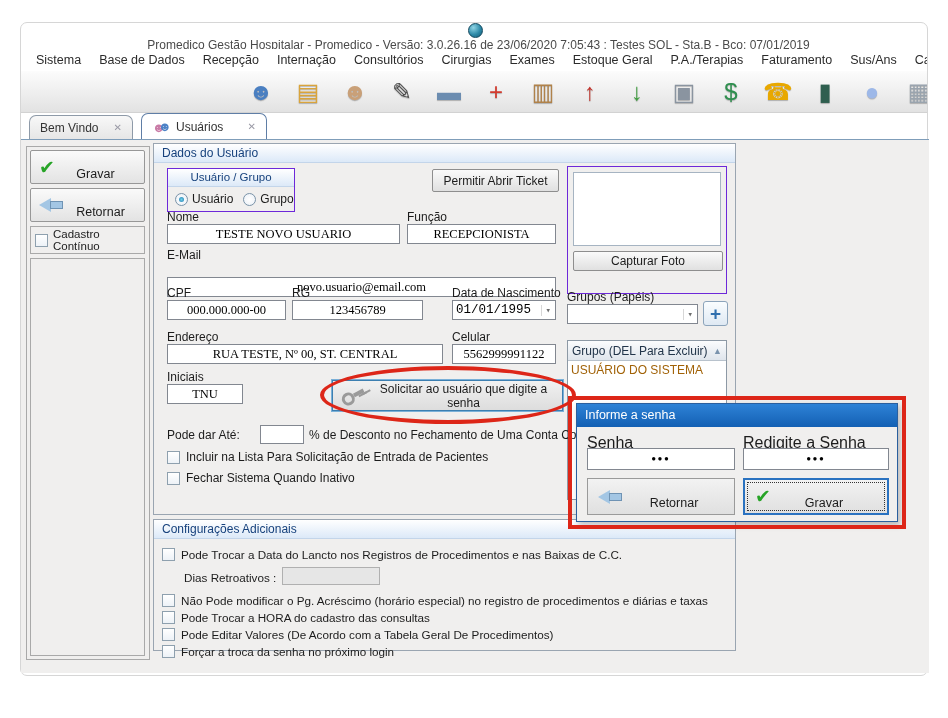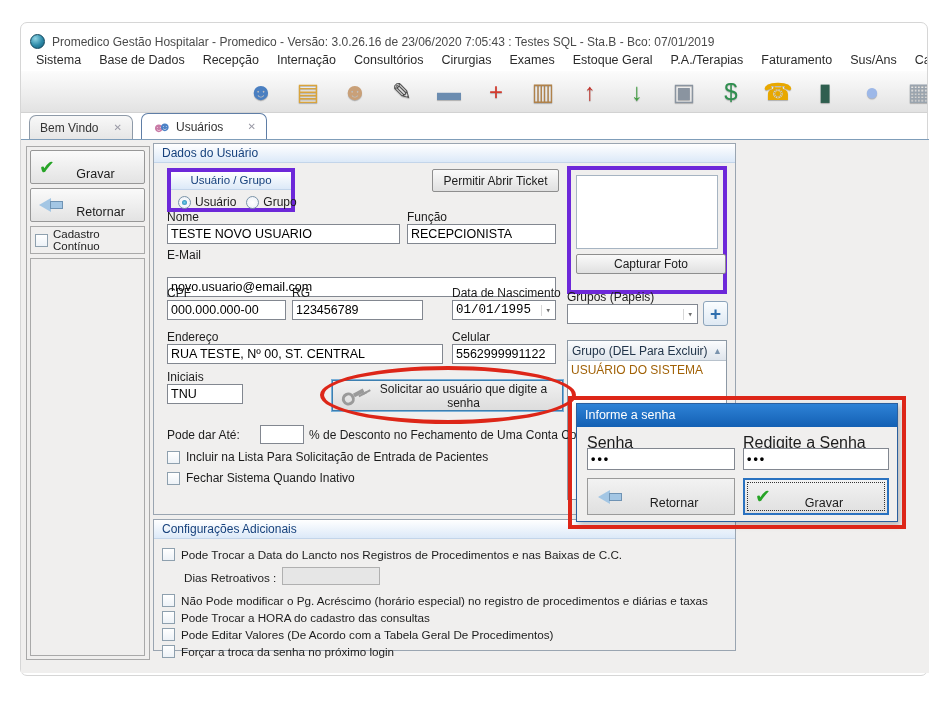--- a/index.html
+++ b/index.html
@@ -6,21 +6,21 @@
   html,body { width:948px; height:718px; background:#ffffff; font-family:"Liberation Sans","DejaVu Sans",sans-serif; overflow:hidden; }
   .stage { position:relative; width:948px; height:718px; }
 
   
   .frame { position:absolute; left:20px; top:22px; width:908px; height:654px;
            background:#ffffff; border:1px solid #d6d6d6; border-radius:7px; }
   .frame::after { content:''; position:absolute; left:4%; right:4%; bottom:-16px; height:22px;
            border-radius:50%; box-shadow:0 14px 13px rgba(0,0,0,.48); z-index:-1; }
 
   
-  .titlebar { position:absolute; left:0; top:0; width:100%; height:26px; display:flex; align-items:flex-end; padding-left:9px; }
+  .titlebar { position:absolute; left:0; top:0; width:100%; height:26px; display:flex; align-items:center; padding-left:9px;flex-direction:column; }
   .app-icon { width:15px; height:15px; border-radius:50%;
               background:radial-gradient(circle at 34% 28%, #8fd4e4 0%, #2e8aa8 55%, #145b77 100%);
               border:1px solid #11475d; margin-right:7px; flex:none; }
   .title-text { font-size:12px; color:#4a4a4a; white-space:nowrap; overflow:hidden; }
 
   
   .menubar { position:absolute; left:0; top:26px; width:100%; height:22px; display:flex; align-items:center;
              padding-left:6px; overflow:hidden; white-space:nowrap; }
   .menu-item { font-size:12.5px; color:#2b2b2b; padding:2px 9px; cursor:default; }
 
@@ -69,26 +69,26 @@
   
   .group { position:absolute; border:1px solid #9aa5b1; background:#f0efee; }
   .group.dados  { left:132px; top:3px;   width:583px; height:372px; }
   .group.config { left:132px; top:379px; width:583px; height:132px; }
   .gcap { position:absolute; left:0; top:0; width:100%; height:19px;
           background:linear-gradient(#ffffff,#dce9f8); border-bottom:1px solid #c3d5ea;
           font-size:12px; color:#16417c; padding:2px 0 0 8px; }
 
   .flabel { position:absolute; font-size:12px; color:#1c1c1c; white-space:nowrap; }
   .tinput { position:absolute; height:20px; border:1px solid #828790; background:#ffffff;
-            font-family:Liberation Sans, sans-serif; font-size:12.5px; color:#000; padding:0 3px; }
+            font-family:Liberation Serif, serif; font-size:12.5px; color:#000; padding:0 3px;text-align:center; }
   .btn { position:absolute; background:linear-gradient(#fafafa,#e0e0e0); border:1px solid #8e8e8e;
          border-radius:2px; font-family:"Liberation Sans",sans-serif; font-size:12px; color:#1c1c1c; cursor:default; }
 
   
-  .mini { position:absolute; border:4px solid #6d28d9; background:#f0efee; }
+  .mini { position:absolute; border:1px solid #6d28d9; background:#f0efee; }
   .mini.tipo { left:13px; top:24px; width:128px; height:44px; }
   .mini.foto { left:413px; top:22px; width:160px; height:128px; }
   .mcap { height:18px; background:linear-gradient(#ffffff,#dce9f8); border-bottom:1px solid #c3d5ea;
           font-size:11.5px; color:#16417c; text-align:center; padding-top:2px; }
   .radios { display:flex; align-items:center; gap:4px; padding:5px 0 0 7px; font-size:12px; color:#1c1c1c; }
   .radio { width:13px; height:13px; border-radius:50%; border:1px solid #7a93a8;
            background:radial-gradient(#ffffff,#e9eff6); position:relative; flex:none; }
   .radio.checked::after { content:''; position:absolute; left:3px; top:3px; width:5px; height:5px;
            border-radius:50%; background:radial-gradient(#6fd0e8,#1f7ab0); }
   .rlabel { margin-right:6px; }

